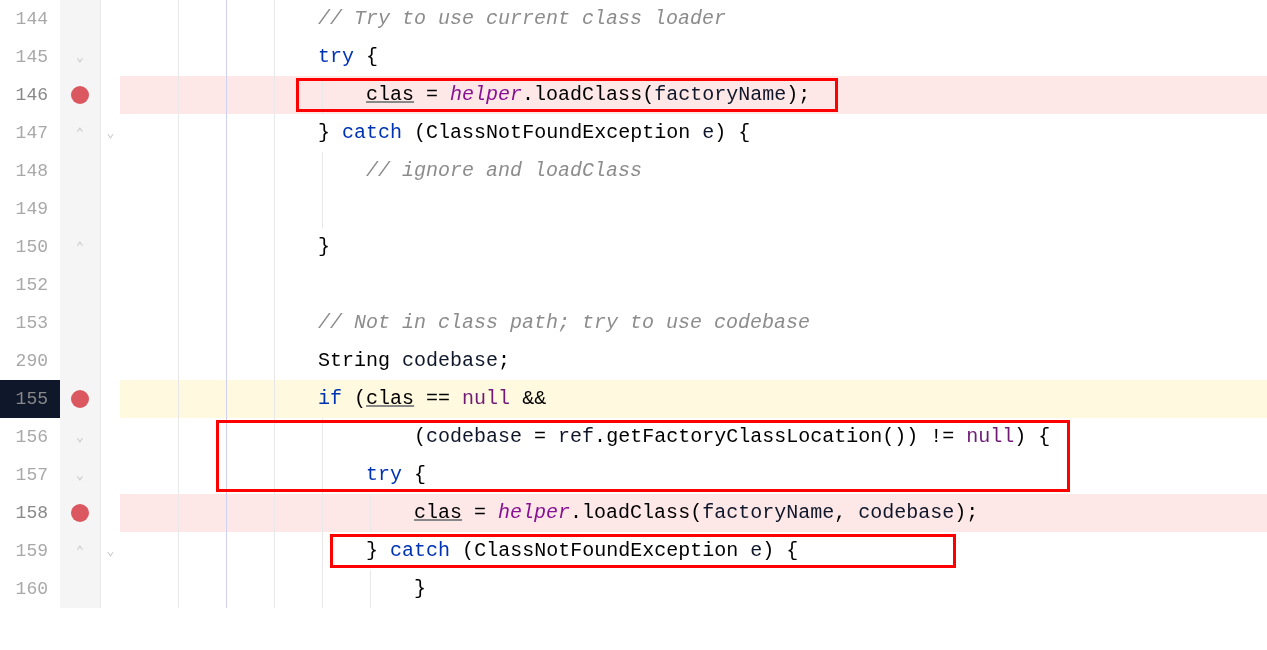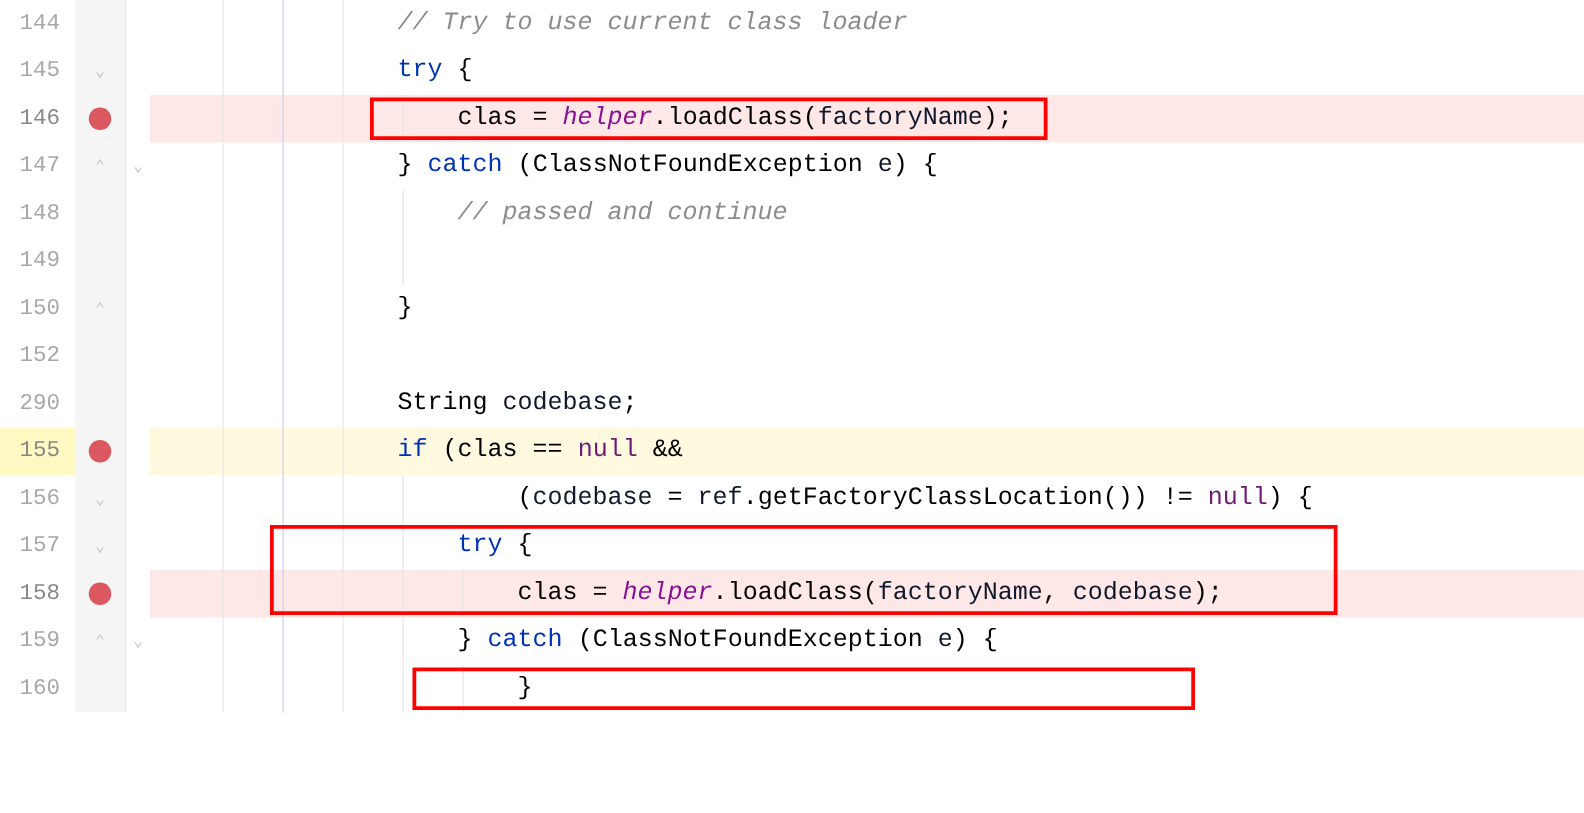--- a/index.html
+++ b/index.html
@@ -72,24 +72,24 @@
   .guide.alt { background: #d0d0f0; }
   .tok { white-space: pre; line-height: 38px; }
   .c-comment { color: #8c8c8c; font-style: italic; }
   .c-keyword { color: #0033b3; }
   .c-null { color: #701a75; }
   .c-field { color: #871094; font-style: italic; }
   .c-method { color: #000000; }
   .c-paren { color: #000000; }
   .c-type { color: #000000; }
   .c-var { color: #0f172a; }
-  .underline { text-decoration-color: #888; }
+  .underline { text-decoration: underline; text-decoration-color: #888; }
   .bp-line .code { background: #fde7e7; }
   .bp-line.current .code { background: #fff9e0; }
-  .bp-line.current .line-num { background: #fef9c3; }
+  .bp-line.current .line-num { background: #0f172a; }
   .bp-line .line-num { color: #888; }
   .redbox {
     position: absolute;
     border: 3px solid #ff0000;
     pointer-events: none;
     z-index: 10;
   }
 </style>
 </head>
 <body>
@@ -189,21 +189,21 @@
     <div class="line-num">148</div>
     <div class="bp-col"></div>
     <div class="fold-col border"></div>
     <div class="code">
       <div class="guide" style="left:58px"></div>
         <div class="guide alt" style="left:106px"></div>
         <div class="guide" style="left:154px"></div>
         <div class="guide" style="left:202px"></div>
       <div class="code-inner">
           <span class="tok">                    </span>
-          <span class="tok c-comment">// passed and continue</span>
+          <span class="tok c-comment">// ignore and loadClass</span>
         </div>
     </div>
   </div>
 
   <div class="line">
     <div class="line-num">149</div>
     <div class="bp-col"></div>
     <div class="fold-col border"></div>
     <div class="code">
       <div class="guide" style="left:58px"></div>
@@ -241,20 +241,34 @@
     <div class="code">
       <div class="guide" style="left:58px"></div>
         <div class="guide alt" style="left:106px"></div>
         <div class="guide" style="left:154px"></div>
       <div class="code-inner">
           <span class="tok"></span>
         </div>
     </div>
   </div>
 
+  <div class="line">
+    <div class="line-num">153</div>
+    <div class="bp-col"></div>
+    <div class="fold-col border"></div>
+    <div class="code">
+      <div class="guide" style="left:58px"></div>
+        <div class="guide alt" style="left:106px"></div>
+        <div class="guide" style="left:154px"></div>
+      <div class="code-inner">
+          <span class="tok">                </span>
+          <span class="tok c-comment">// Not in class path; try to use codebase</span>
+        </div>
+    </div>
+  </div>
 
   <div class="line">
     <div class="line-num">290</div>
     <div class="bp-col"></div>
     <div class="fold-col border"></div>
     <div class="code">
       <div class="guide" style="left:58px"></div>
         <div class="guide alt" style="left:106px"></div>
         <div class="guide" style="left:154px"></div>
       <div class="code-inner">

